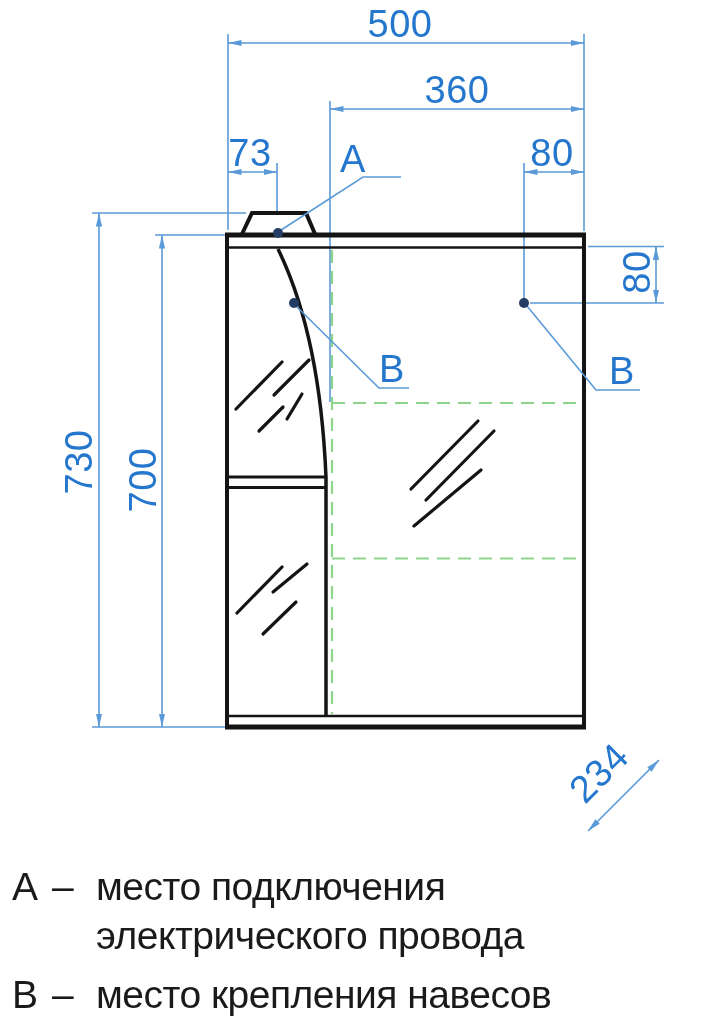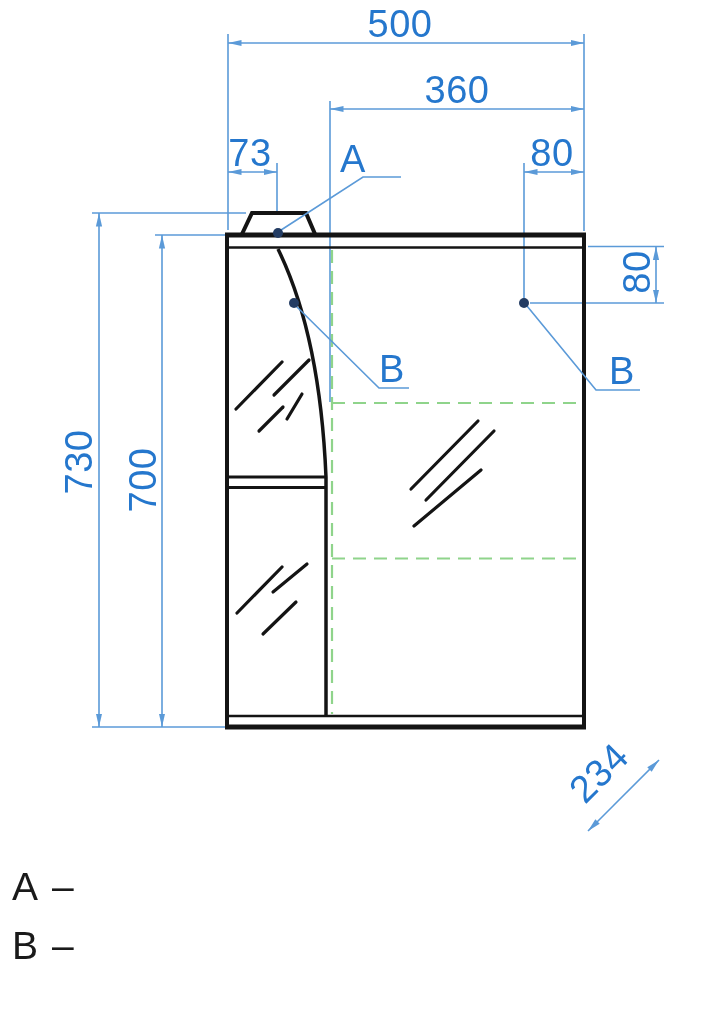--- a/index.html
+++ b/index.html
@@ -133,18 +133,20 @@
 
   <text x="353" y="172" text-anchor="middle" class="bt">А</text>
   <text x="392" y="382" text-anchor="middle" class="bt">В</text>
   <text x="622" y="384" text-anchor="middle" class="bt">В</text>
 </svg>
 
 <div class="legend">
   <div class="legend-item">
     <span class="legend-key">А</span>
     <span class="legend-sep">–</span>
+    <span class="legend-text">место подключения электрического провода</span>
   </div>
   <div class="legend-item">
     <span class="legend-key">В</span>
     <span class="legend-sep">–</span>
+    <span class="legend-text">место крепления навесов</span>
   </div>
 </div>
 
 </body></html>

